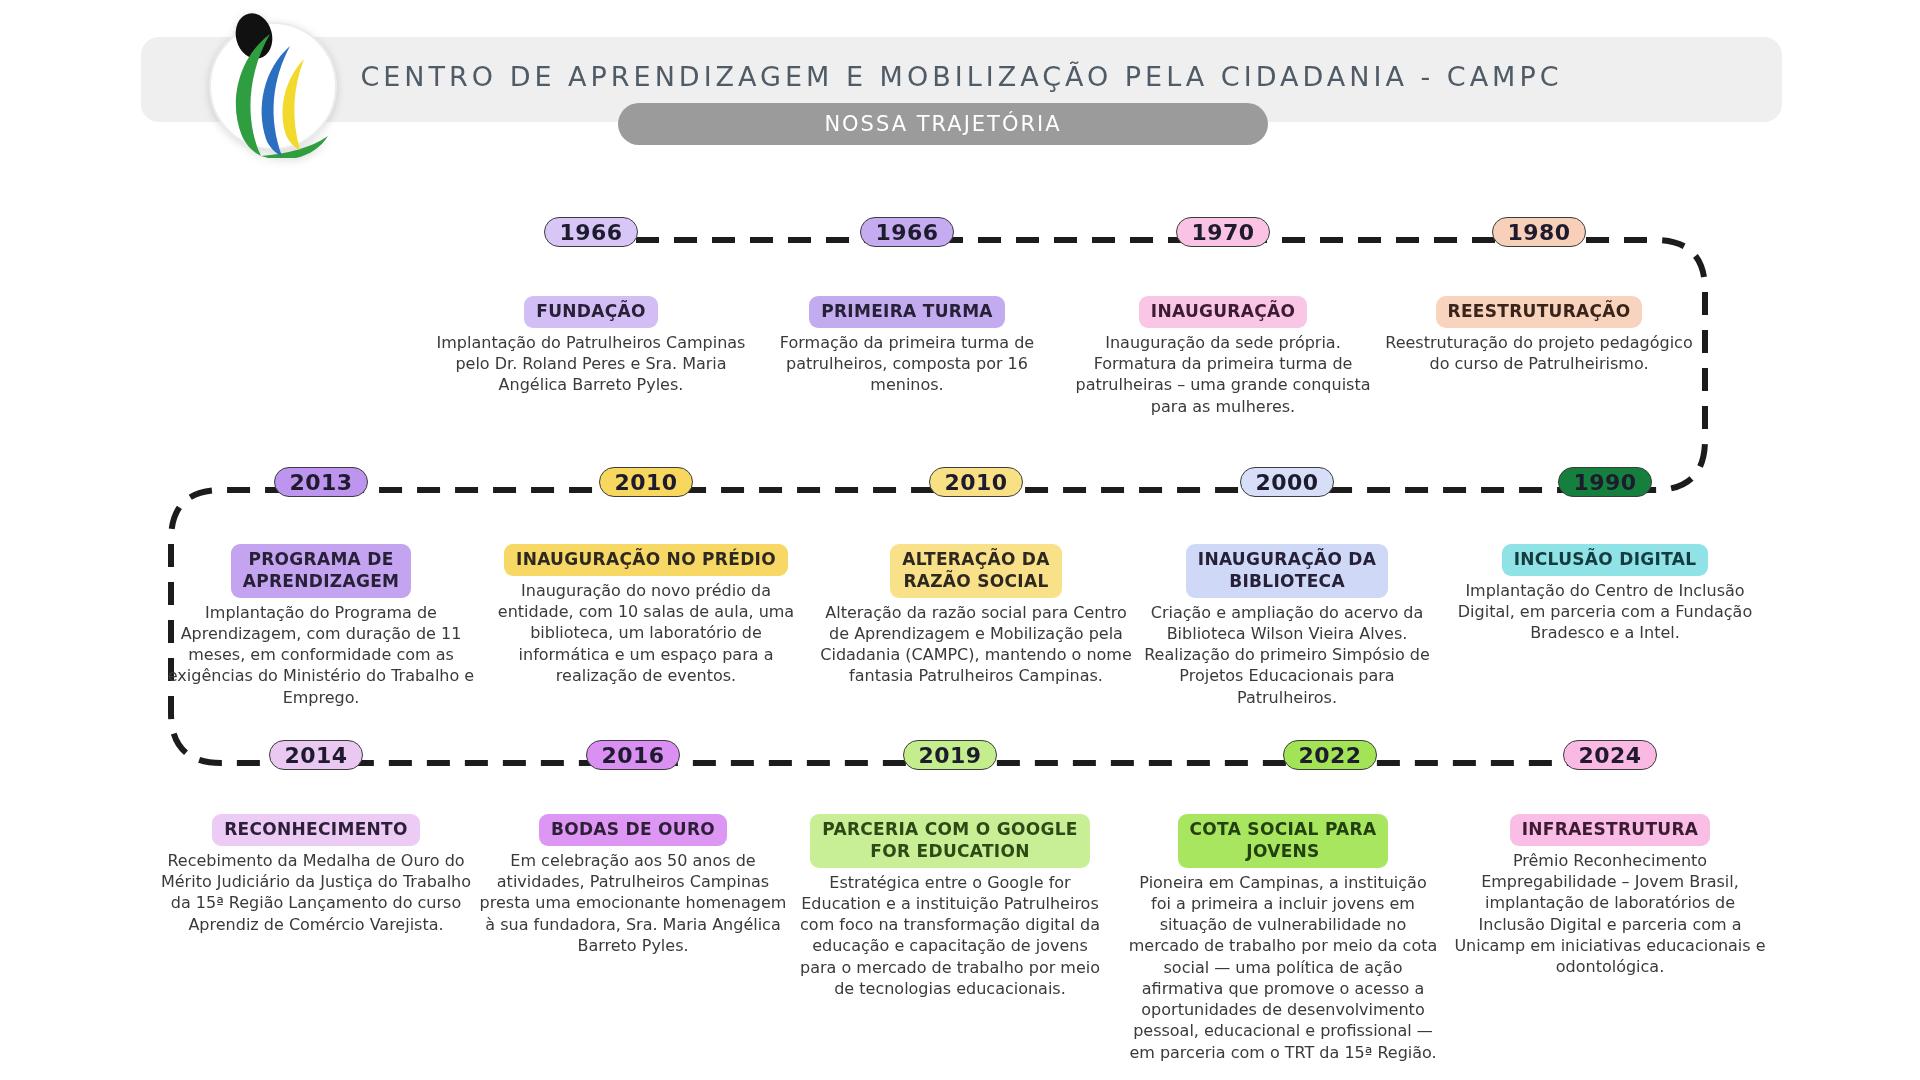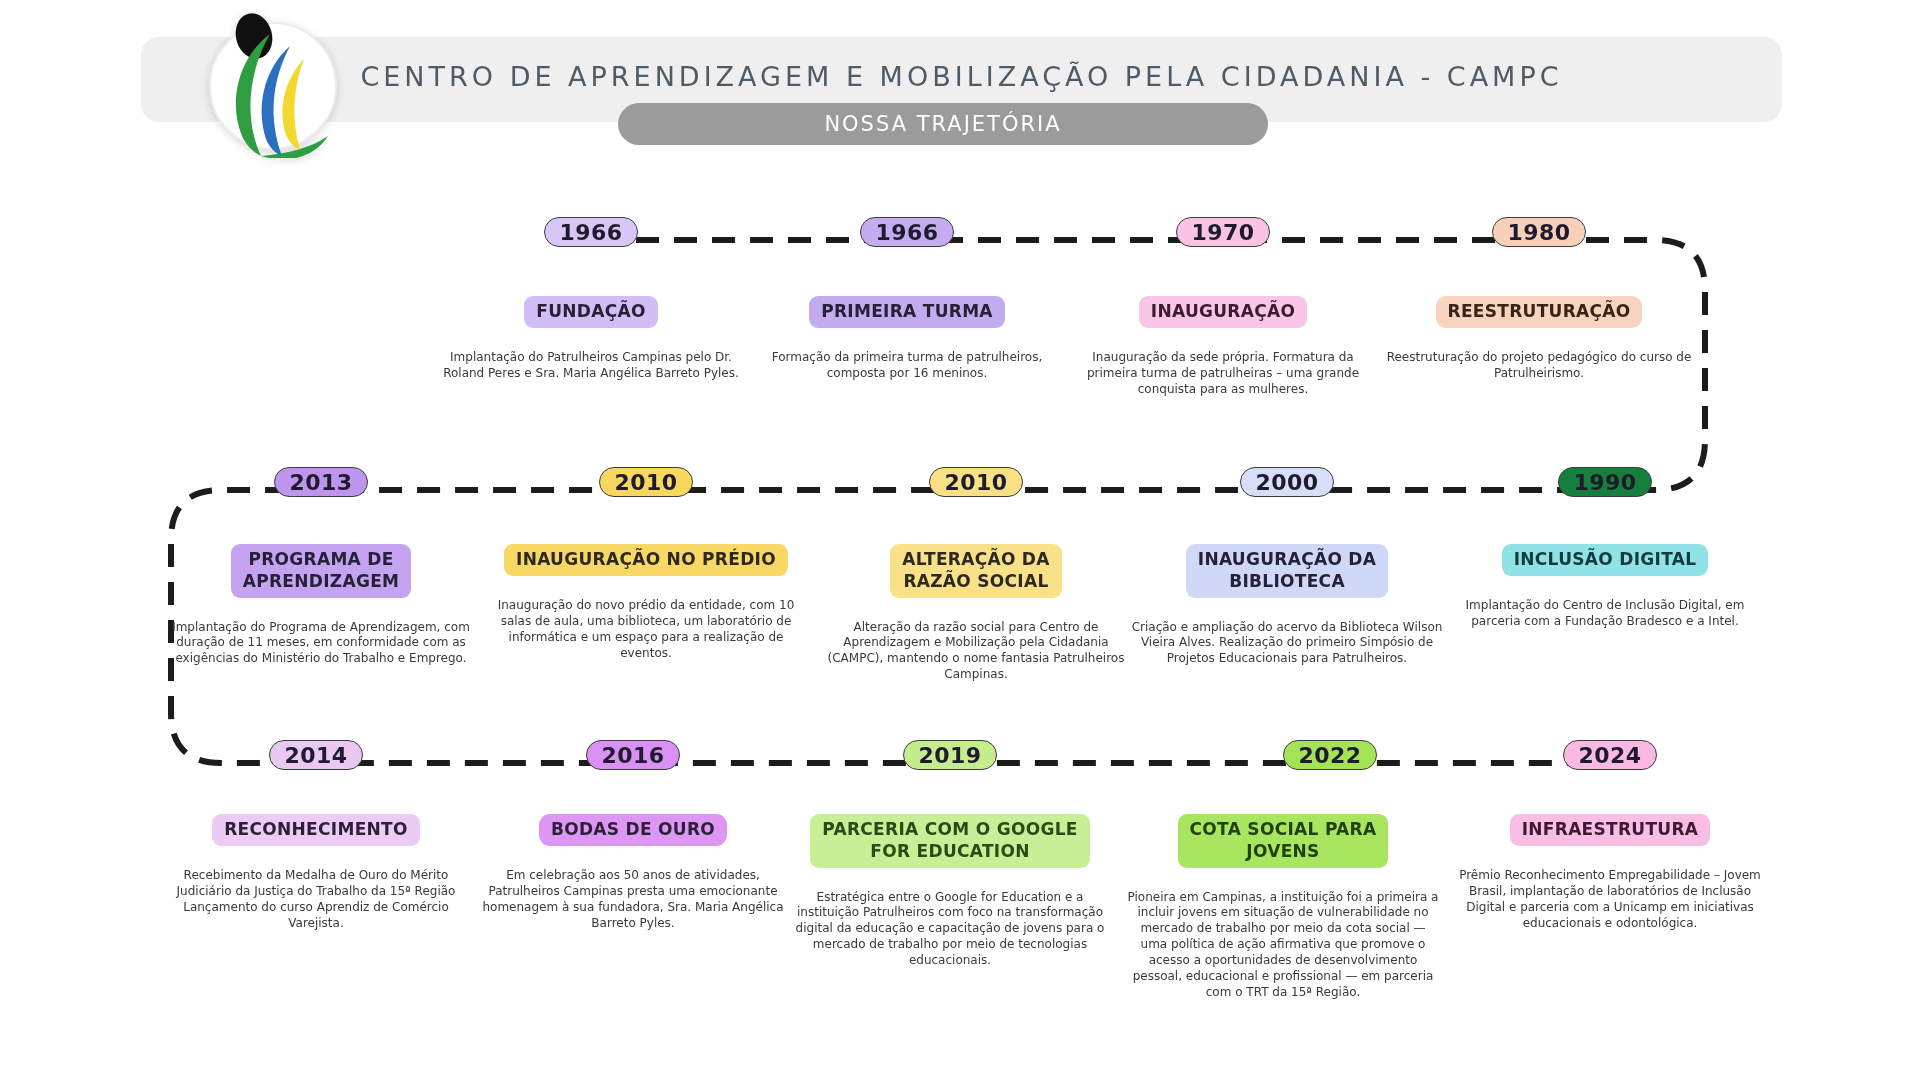--- a/index.html
+++ b/index.html
@@ -21,21 +21,21 @@
   #connector-svg{position:absolute;left:0;top:0;z-index:1;}
 
   
   .year-badge{position:absolute;width:94px;height:30px;border-radius:22px;
     border:1.6px solid #3c3c3c;display:flex;align-items:center;justify-content:center;
     z-index:2;box-sizing:border-box;}
   .year-badge span{font-size:22px;font-weight:700;color:#1f1b2e;letter-spacing:.5px;}
   .tl-item{position:absolute;width:320px;text-align:center;z-index:2;}
   .event-title{display:inline-block;white-space:pre-line;font-weight:700;font-size:17px;
     line-height:1.28;padding:5px 12px;border-radius:9px;letter-spacing:.3px;}
-  .event-description{margin-top:22px;font-size:12px;line-height:1.33;color:#3a3a3a;
+  .event-description{margin-top:4px;font-size:16px;line-height:1.33;color:#3a3a3a;
     padding:0 4px;}
 </style>
 </head>
 <body>
 
 <div id="canvas">
 
   <svg id="connector-svg" width="1920" height="1080">
     <path id="connector-path" d="M 560 240 L 1655 240 Q 1705 240 1705 290 L 1705 440 Q 1705 490 1655 490
          L 221 490 Q 171 490 171 540 L 171 713 Q 171 763 221 763 L 1618 763" fill="none" stroke-width="6" stroke-dasharray="23 15" stroke-linecap="butt" stroke="#1c1c1c"></path>
@@ -97,21 +97,21 @@
         <span>1990</span>
       </div>
       <div class="tl-item" style="left: 1445px; top: 544px;"><div class="event-title" style="background: rgb(143, 226, 229); color: rgb(20, 59, 61);">INCLUSÃO DIGITAL</div><div class="event-description">Implantação do Centro de Inclusão Digital, em parceria com a Fundação Bradesco e a Intel.</div></div>
       <div class="year-badge" style="left: 269px; top: 740px; background: rgb(233, 200, 242);">
         <span>2014</span>
       </div>
       <div class="tl-item" style="left: 156px; top: 814px;"><div class="event-title" style="background: rgb(236, 203, 244); color: rgb(46, 31, 56);">RECONHECIMENTO</div><div class="event-description">Recebimento da Medalha de Ouro do Mérito Judiciário da Justiça do Trabalho da 15ª Região Lançamento do curso Aprendiz de Comércio Varejista.</div></div>
       <div class="year-badge" style="left: 586px; top: 740px; background: rgb(218, 143, 242);">
         <span>2016</span>
       </div>
-      <div class="tl-item" style="left: 473px; top: 814px;"><div class="event-title" style="background: rgb(221, 150, 243); color: rgb(46, 31, 56); border-radius: 11px;">BODAS DE OURO</div><div class="event-description">Em celebração aos 50 anos de atividades, Patrulheiros Campinas presta uma emocionante homenagem à sua fundadora, Sra. Maria Angélica Barreto Pyles.</div></div>
+      <div class="tl-item" style="left: 473px; top: 814px;"><div class="event-title" style="background: rgb(221, 150, 243); color: rgb(46, 31, 56);">BODAS DE OURO</div><div class="event-description">Em celebração aos 50 anos de atividades, Patrulheiros Campinas presta uma emocionante homenagem à sua fundadora, Sra. Maria Angélica Barreto Pyles.</div></div>
       <div class="year-badge" style="left: 903px; top: 740px; background: rgb(196, 238, 142);">
         <span>2019</span>
       </div>
       <div class="tl-item" style="left: 790px; top: 814px;"><div class="event-title" style="background: rgb(201, 239, 150); color: rgb(44, 74, 21);">PARCERIA COM O GOOGLE
 FOR EDUCATION</div><div class="event-description">Estratégica entre o Google for Education e a instituição Patrulheiros com foco na transformação digital da educação e capacitação de jovens para o mercado de trabalho por meio de tecnologias educacionais.</div></div>
       <div class="year-badge" style="left: 1283px; top: 740px; background: rgb(162, 228, 85);">
         <span>2022</span>
       </div>
       <div class="tl-item" style="left: 1123px; top: 814px;"><div class="event-title" style="background: rgb(168, 230, 95); color: rgb(35, 64, 15);">COTA SOCIAL PARA
 JOVENS</div><div class="event-description">Pioneira em Campinas, a instituição foi a primeira a incluir jovens em situação de vulnerabilidade no mercado de trabalho por meio da cota social — uma política de ação afirmativa que promove o acesso a oportunidades de desenvolvimento pessoal, educacional e profissional — em parceria com o TRT da 15ª Região.</div></div>

